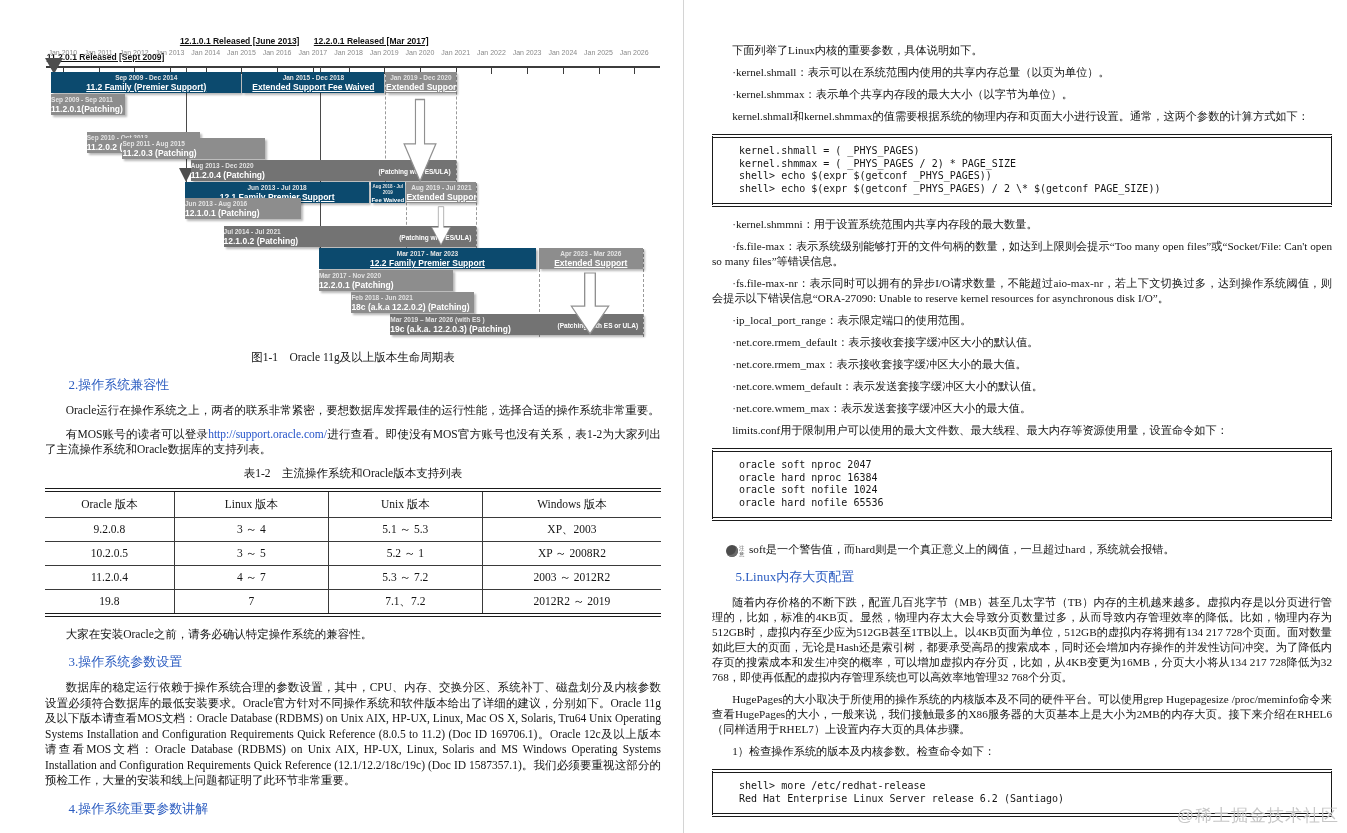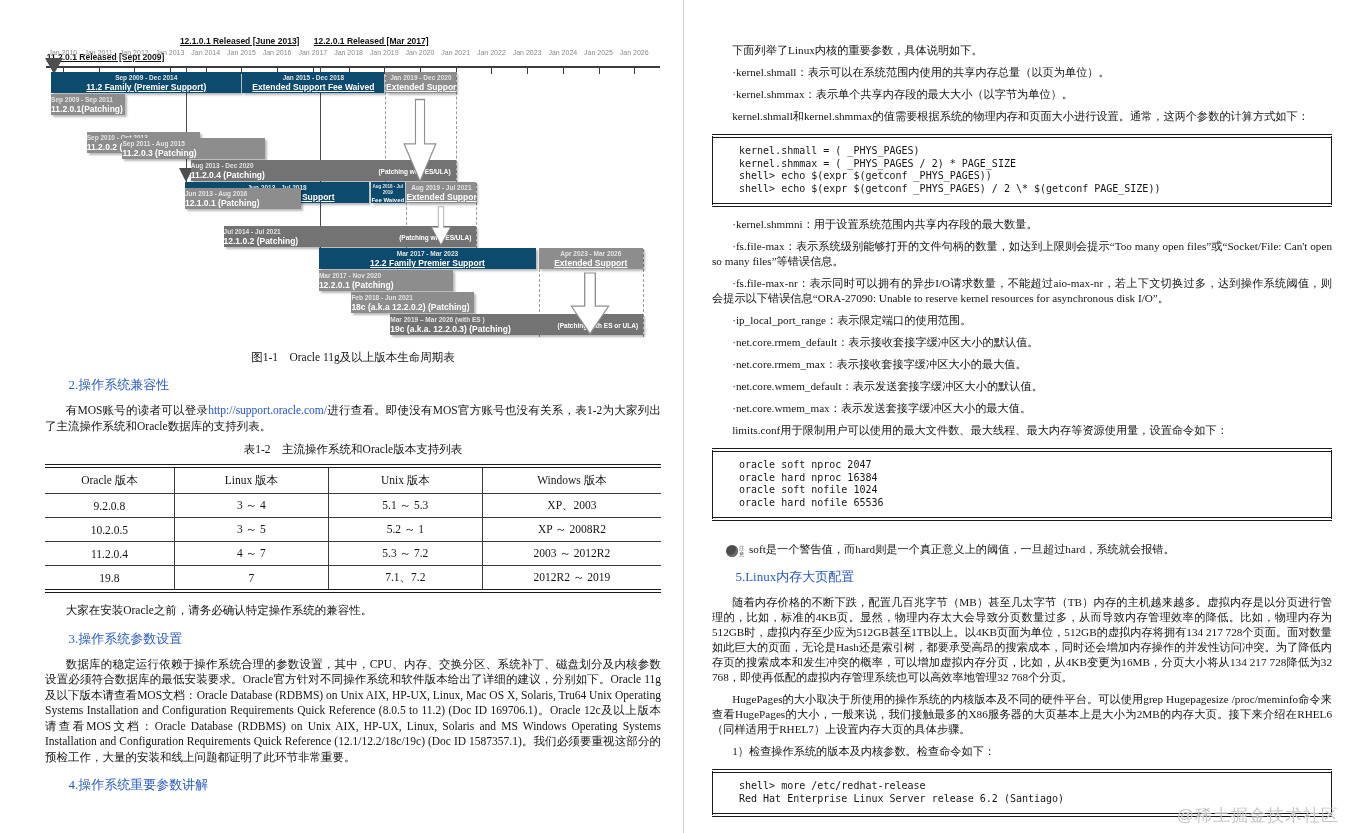--- a/index.html
+++ b/index.html
@@ -156,21 +156,21 @@
           <span class="l u">12.1 Family Premier Support</span>
         </div>
         <div class="bar dark small" style="left: 52.8696%; width: 5.56522%; top: 146px;">
           <span class="d">Aug 2018 - Jul 2019</span>
           <span class="l u">Fee Waived</span>
         </div>
         <div class="bar mid" style="left: 58.6667%; width: 11.3623%; top: 146px;">
           <span class="d">Aug 2019 - Jul 2021</span>
           <span class="l u">Extended Support</span>
         </div>
-        <div class="bar mid left" style="left: 22.7246%; width: 18.8406%; top: 152px;">
+        <div class="bar mid left" style="left: 22.7246%; width: 18.8406%; top: 162px;">
           <span class="d">Jun 2013 - Aug 2016</span>
           <span class="l">12.1.0.1 (Patching)</span>
         </div>
         <div class="bar light left" style="left: 28.9855%; width: 41.0435%; top: 190px;">
           <span class="d">Jul 2014 - Jul 2021</span>
           <span class="l">12.1.0.2 (Patching)</span>
           <span class="rnote">(Patching with ES/ULA)</span>
         </div>
         <div class="bar dark" style="left: 44.4638%; width: 35.2464%; top: 212px;">
           <span class="d">Mar 2017 - Mar 2023</span>
@@ -198,20 +198,21 @@
         </svg>
         <svg viewBox="0 0 30 60" preserveAspectRatio="none" class="harrow" style="left: calc(64.3478% - 10px); top: 170px; width: 20px; height: 40px;">
           <polygon points="11,1 19,1 19,32 29,32 15,58 1,32 11,32" fill="#ffffff" stroke="#909090" stroke-width="1"></polygon>
         </svg>
         <svg viewBox="0 0 30 60" preserveAspectRatio="none" class="harrow" style="left: calc(88.4058% - 20px); top: 236px; width: 40px; height: 64px;">
           <polygon points="11,1 19,1 19,32 29,32 15,58 1,32 11,32" fill="#ffffff" stroke="#909090" stroke-width="1"></polygon>
         </svg>
       </div>
       <div class="blk-caption">图1-1　Oracle 11g及以上版本生命周期表</div>
       <div class="blk-h">2.操作系统兼容性</div>
+      <div class="blk-p"><span>Oracle运行在操作系统之上，两者的联系非常紧密，要想数据库发挥最佳的运行性能，选择合适的操作系统非常重要。</span></div>
       <div class="blk-p"><span>有MOS账号的读者可以登录</span><span class="link">http://support.oracle.com/</span><span>进行查看。即使没有MOS官方账号也没有关系，表1-2为大家列出了主流操作系统和Oracle数据库的支持列表。</span></div>
       <div class="blk-caption">表1-2　主流操作系统和Oracle版本支持列表</div>
       <table class="blk-table">
         <colgroup>
           <col class="c1">
           <col class="c2">
           <col class="c3">
           <col class="c4">
         </colgroup>
         <thead>

